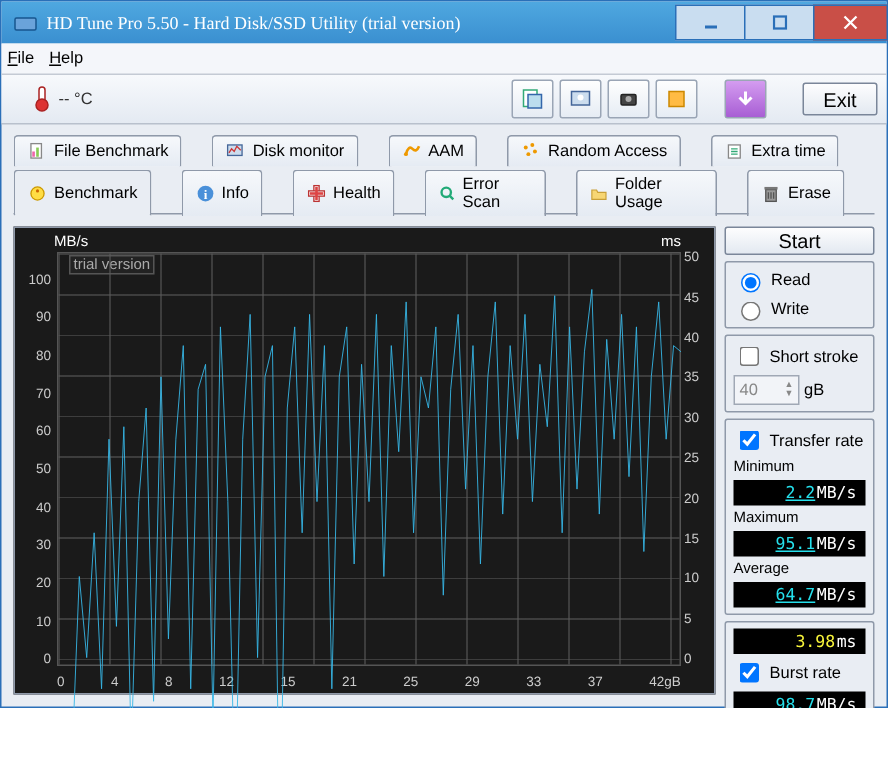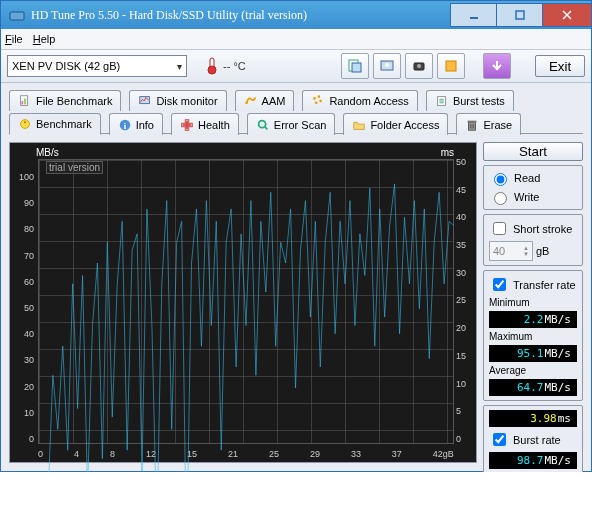--- a/index.html
+++ b/index.html
@@ -15,42 +15,42 @@
 .toolbar{height:32px;background:linear-gradient(#f7f9fc,#e4eaf2);border-bottom:1px solid #b8c0cc;display:flex;align-items:center;padding:0 6px;gap:4px;}
 .drive-sel{width:170px;height:20px;border:1px solid #7a8699;background:#fff;font-size:11px;padding:0 4px;display:flex;align-items:center;justify-content:space-between;}
 .drive-sel::after{content:"▾";font-size:10px;color:#333;}
 .tb-sep{width:10px;}
 .tb-btn{width:26px;height:24px;border:1px solid #9aa5b5;background:linear-gradient(#fefefe,#e6ecf4);display:flex;align-items:center;justify-content:center;border-radius:2px;}
 .tb-btn svg{width:16px;height:16px;}
 .temp{display:flex;align-items:center;gap:4px;color:#333;}
 .exit-btn{width:50px;height:22px;border:1px solid #7a8699;background:linear-gradient(#fdfdfe,#e3e9f1);border-radius:2px;margin-left:6px;}
 .tabs{padding:6px 8px 0 8px;}
 .tabrow{display:flex;gap:0;}
-.tab{border:1px solid #8f99a9;border-bottom:none;background:linear-gradient(#f6f8fb,#e5ebf3);padding:3px 8px;display:flex;align-items:center;gap:4px;font-size:11px;border-top-left-radius:3px;border-top-right-radius:3px;margin-right:8px;position:relative;top:1px;}
+.tab{border:1px solid #8f99a9;border-bottom:none;background:linear-gradient(#f6f8fb,#e5ebf3);padding:3px 8px;display:flex;align-items:center;gap:4px;font-size:11px;border-top-left-radius:3px;border-top-right-radius:3px;margin-right:20px;position:relative;top:1px;}
 .tab svg{width:14px;height:14px;}
 .tab.active{background:#e9edf3;z-index:2;border-bottom:1px solid #e9edf3;}
 .tabline{border-top:1px solid #8f99a9;margin-top:-1px;}
 .content{flex:1;display:flex;padding:8px;gap:6px;min-height:0;}
 .chart-wrap{flex:1;border:1px solid #8f99a9;background:#1a1a1a;position:relative;min-height:0;}
 .chart-wrap .label-mbs{position:absolute;left:26px;top:4px;color:#fff;font-size:10px;}
 .chart-wrap .label-ms{position:absolute;right:22px;top:4px;color:#fff;font-size:10px;}
 .chart-wrap .trial{position:absolute;left:36px;top:18px;color:#aaa;font-size:10px;border:1px solid #555;padding:0 2px;background:rgba(40,40,40,.6);}
 .y-axis-l{position:absolute;left:4px;top:29px;bottom:18px;width:20px;color:#ccc;font-size:9px;display:flex;flex-direction:column;justify-content:space-between;align-items:flex-end;}
 .y-axis-r{position:absolute;right:4px;top:14px;bottom:18px;width:16px;color:#ccc;font-size:9px;display:flex;flex-direction:column;justify-content:space-between;align-items:flex-start;}
 .x-axis{position:absolute;left:28px;right:22px;bottom:3px;color:#ccc;font-size:9px;display:flex;justify-content:space-between;}
 .grid{position:absolute;left:28px;right:22px;top:16px;bottom:18px;}
 .grid::before{content:"";position:absolute;inset:0;background-image:repeating-linear-gradient(to bottom,rgba(90,90,90,.55) 0 1px,transparent 1px 27px),repeating-linear-gradient(to right,rgba(90,90,90,.55) 0 1px,transparent 1px 34px);border:1px solid #555;}
 .plot{position:absolute;inset:0;}
 .side{width:100px;display:flex;flex-direction:column;gap:4px;font-size:11px;}
 .side .start{height:22px;border:1px solid #7a8699;background:linear-gradient(#fdfdfe,#e3e9f1);border-radius:2px;}
 .side .grp{border:1px solid #8f99a9;padding:4px 5px;display:flex;flex-direction:column;gap:3px;border-radius:2px;background:#e9edf3;}
 .side label{display:flex;align-items:center;gap:4px;}
 .stat-lab{font-size:10px;}
 .stat-val{background:#000;padding:2px 6px 2px 10px;font-family:Consolas,monospace;font-size:11px;display:flex;justify-content:flex-end;gap:1px;}
-.cy{color:#25e0ec;} .ye{color:#f7f43a;} .wh{color:#fff;}
+.cy{color:#25e0ec;text-decoration:underline;} .ye{color:#f7f43a;} .wh{color:#fff;}
 .ss-row{display:flex;align-items:center;gap:3px;}
 .ss-num{width:36px;height:18px;border:1px solid #a0a8b5;background:#f2f4f8;color:#888;text-align:center;display:flex;align-items:center;justify-content:space-between;padding:0 3px;}
 .ss-spin{display:flex;flex-direction:column;font-size:6px;line-height:6px;color:#888;}
 </style>
 </head>
 <body>
 
 <div class="wnd">
   <div class="titlebar">
     <svg class="icon" viewBox="0 0 16 16">
@@ -75,23 +75,20 @@
         </svg>
       </div>
   </div>
 
   <div class="menubar">
     <span><u>F</u>ile</span>
     <span><u>H</u>elp</span>
   </div>
 
   <div class="toolbar">
-    <div class="drive-sel">
-        <span>XEN    PV DISK       (42 gB)</span>
-      </div>
     <span class="tb-sep"></span>
     <span class="temp">
       <svg width="14" height="18">
           <rect x="5" y="1" width="4" height="10" rx="2" fill="#fff" stroke="#a22"></rect>
           <circle cx="7" cy="13" r="4" fill="#d33" stroke="#a22"></circle>
         </svg>
       <span>-- °C</span>
     </span>
     <span style="flex:1"></span>
     <div class="tb-btn">
@@ -160,21 +157,21 @@
           </svg>
           <span>Random Access</span>
         </div>
         <div class="tab">
           <svg viewBox="0 0 16 16">
             <rect x="3" y="3" width="9" height="10" fill="#fff" stroke="#888"></rect>
             <line x1="5" y1="6" x2="10" y2="6" stroke="#3a7"></line>
             <line x1="5" y1="8" x2="10" y2="8" stroke="#3a7"></line>
             <line x1="5" y1="10" x2="10" y2="10" stroke="#3a7"></line>
           </svg>
-          <span>Burst tests</span>
+          <span>Extra time</span>
         </div>
       </div>
     <div class="tabrow" id="tabrow2" style="margin-top:2px;">
         <div class="tab active">
           <svg viewBox="0 0 16 16">
             <circle cx="8" cy="8" r="5" fill="#fd4" stroke="#c90"></circle>
             <circle cx="8" cy="6" r="1.2" fill="#c60"></circle>
           </svg>
           <span>Benchmark</span>
         </div>
@@ -198,21 +195,21 @@
           <svg viewBox="0 0 16 16">
             <circle cx="7" cy="7" r="4" fill="none" stroke="#2a7" stroke-width="2"></circle>
             <line x1="10" y1="10" x2="13" y2="13" stroke="#2a7" stroke-width="2"></line>
           </svg>
           <span>Error Scan</span>
         </div>
         <div class="tab">
           <svg viewBox="0 0 16 16">
             <path d="M2 5 h4 l1 2 h7 v6 h-12 z" fill="#f7d673" stroke="#c9a038"></path>
           </svg>
-          <span>Folder Access</span>
+          <span>Folder Usage</span>
         </div>
         <div class="tab">
           <svg viewBox="0 0 16 16">
             <rect x="4" y="5" width="8" height="9" fill="#999" stroke="#555"></rect>
             <rect x="3" y="3" width="10" height="2" fill="#777"></rect>
             <line x1="6" y1="7" x2="6" y2="12" stroke="#555"></line>
             <line x1="8" y1="7" x2="8" y2="12" stroke="#555"></line>
             <line x1="10" y1="7" x2="10" y2="12" stroke="#555"></line>
           </svg>
           <span>Erase</span>

